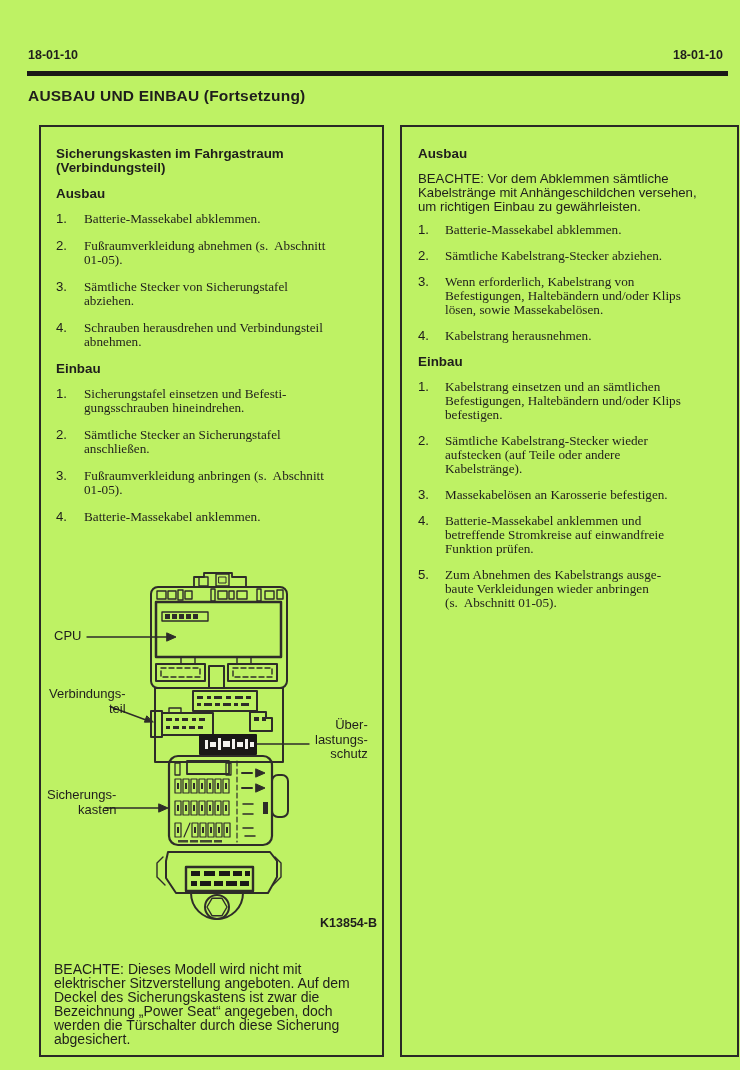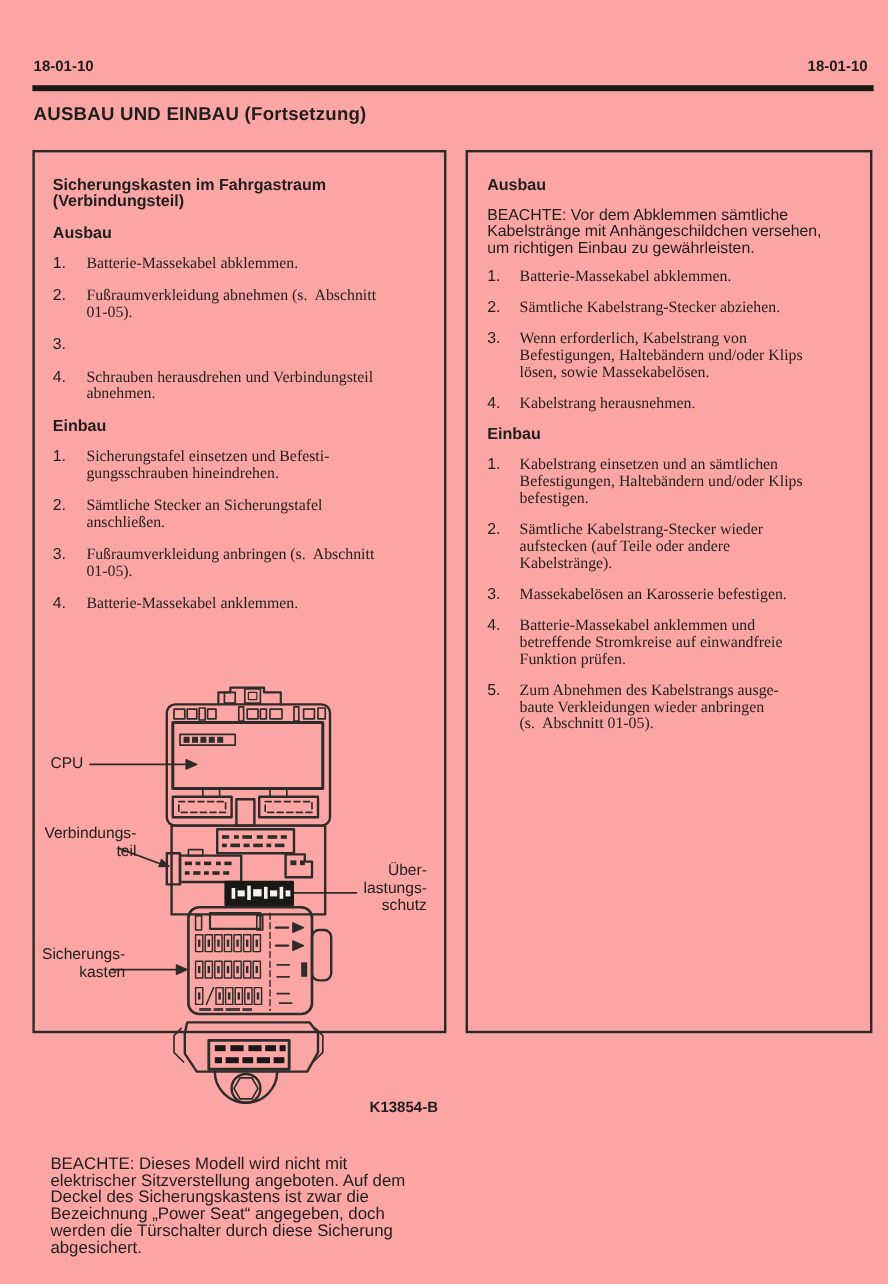--- a/index.html
+++ b/index.html
@@ -1,25 +1,25 @@
 <!DOCTYPE html>
 <html><head>
 <meta charset="utf-8">
 <style>
   html,body{margin:0;padding:0;background:#e9e8e4;}
-  .page{position:relative;width:740px;height:1070px;background:#fca5a5;
+  .page{position:relative;width:740px;height:1070px;background:#bef264;
         font-family:"Liberation Sans",sans-serif;color:#1f1e1c;overflow:hidden;}
   
   .hdr{position:absolute;top:48px;left:28px;width:695px;display:flex;
        justify-content:space-between;align-items:baseline;font-weight:bold;font-size:12.5px;}
   .hdr-center{font-size:12.8px;}
   .rule{position:absolute;left:27px;top:71px;width:701px;height:5px;background:#1a1917;}
   .title{position:absolute;left:28px;top:87px;margin:0;font-size:15.5px;font-weight:bold;letter-spacing:.2px;}
   
-  .box{position:absolute;top:125px;height:736px;border:2px solid #2a2926;box-sizing:border-box;}
+  .box{position:absolute;top:125px;height:932px;border:2px solid #2a2926;box-sizing:border-box;margin-left:12px;}
   .box.left{left:27px;width:345px;}
   .box.right{left:388px;width:339px;}
   .inner{padding:20px 12px 0 15px;font-size:13.2px;line-height:14px;}
   .box.right .inner{padding-left:16px;}
   .pre{white-space:pre-wrap;}
   .panel-heading{margin:0 0 12px 0;font-size:13.4px;font-weight:bold;line-height:14px;}
   .box.right .panel-heading{margin-bottom:15px;}
   .sub-heading{margin:0 0 11px 0;font-size:13.4px;font-weight:bold;line-height:14px;}
   .sub-heading.gap-top{margin-top:11px;}
   .step{display:flex;margin-bottom:13px;}
@@ -64,20 +64,22 @@
         <span class="num">1.</span>
         <span class="txt">Batterie-Massekabel abklemmen.</span>
       </div>
       <div class="step">
         <span class="num">2.</span>
         <span class="txt">Fußraumverkleidung abnehmen (s.  Abschnitt
 01-05).</span>
       </div>
       <div class="step">
         <span class="num">3.</span>
+        <span class="txt">Sämtliche Stecker von Sicherungstafel
+abziehen.</span>
       </div>
       <div class="step">
         <span class="num">4.</span>
         <span class="txt">Schrauben herausdrehen und Verbindungsteil
 abnehmen.</span>
       </div>
 
       <h3 class="sub-heading gap-top">Einbau</h3>
       <div class="step">
         <span class="num">1.</span>

